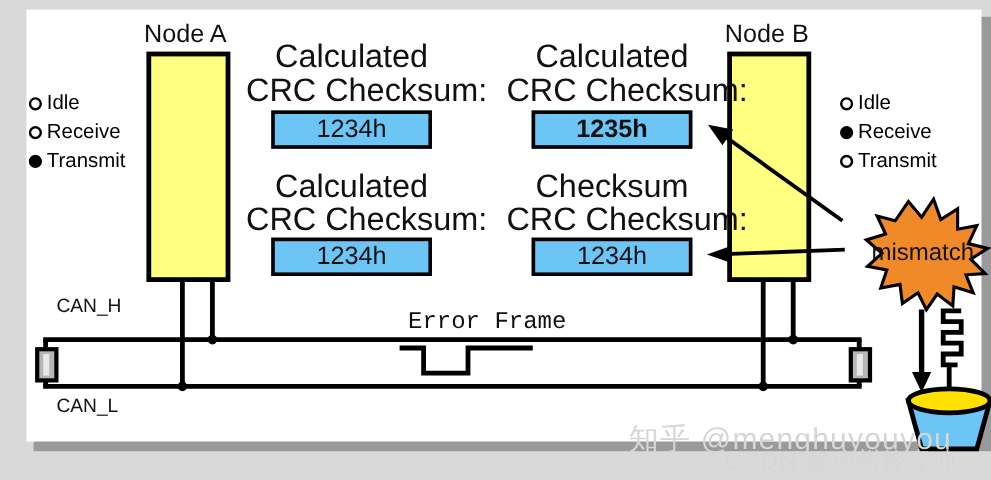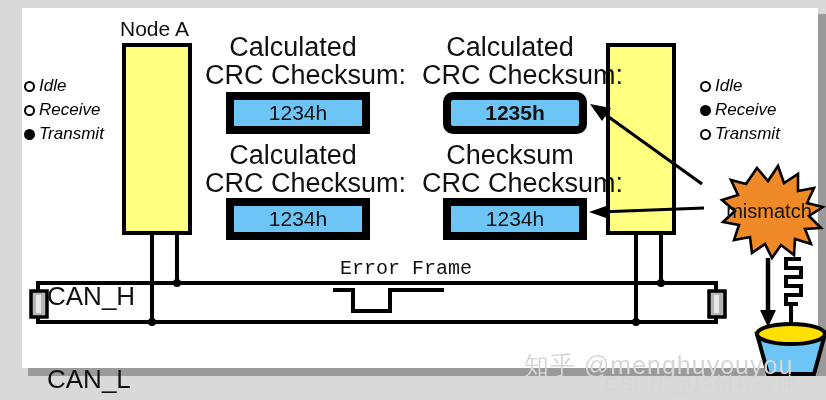--- a/index.html
+++ b/index.html
@@ -30,37 +30,37 @@
     color:#111111;
     font-family:"Liberation Sans", sans-serif;
     white-space:nowrap;
     line-height:1.0;
   }
   .node-title{font-size:21px;}
   .crc-cap{font-size:27px;text-align:center;}
   .crc-val{
     position:absolute;
     background:#6cc5f5;
-    border:8px solid #000000;
+    border:3px solid #000000;
     font-size:21px;
     color:#111;
     text-align:center;
     line-height:26px;
     height:26px;
     box-sizing:content-box;
   }
   .crc-val.bold{font-weight:bold;}
   .legend{position:absolute;font-size:17px;}
-  .legend-row{display:flex;align-items:center;height:24px;font-style:italic;}
+  .legend-row{display:flex;align-items:center;height:24px;}
   .dot{
     width:11px;height:11px;border:2.2px solid #000;border-radius:50%;
     box-sizing:border-box;margin-right:4px;flex:none;
   }
   .dot.filled{background:#000;}
-  .bus-lbl{font-size:26px;margin-top:35px;}
+  .bus-lbl{font-size:16px;}
   .errframe-lbl{font-size:20px;}
   .mismatch-txt{
     position:absolute;
     font-size:20px;color:#111;
     text-align:center;width:120px;
   }
   .wm{
     position:absolute;
     color:#d6d6d6;
     font-family:"Liberation Sans", sans-serif;
@@ -127,20 +127,21 @@
     <polyline points="801,259 786,259 786,268 801,268 801,277 786,277 786,286
                       801,286 801,295 786,295 786,304 798,304" fill="none" stroke="#000" stroke-width="4"></polyline>
     <line x1="791" y1="304" x2="791" y2="330" stroke="#000" stroke-width="4"></line>
     <polygon points="785,325 797,325 791,339" fill="#000"></polygon>
 
     <path d="M 757 334 L 825 334 L 814 374 L 768 374 Z" fill="#6cc5f5" stroke="#000" stroke-width="4"></path>
     <ellipse cx="791" cy="334" rx="34" ry="10" fill="#ffe000" stroke="#000" stroke-width="4"></ellipse>
   </svg>
 
   <div class="lbl node-title" style="left:120px;top:18px;">Node A</div>
+  <div class="lbl node-title" style="left:604px;top:18px;">Node B</div>
 
   <div class="legend" style="left:24px;top:74px;">
     <div class="legend-row">
       <span class="dot"></span>
       <span>Idle</span>
     </div>
     <div class="legend-row">
       <span class="dot"></span>
       <span>Receive</span>
     </div>
@@ -168,21 +169,21 @@
   <div class="lbl crc-cap" style="left:205px;top:34px;width:176px;">Calculated</div>
   <div class="lbl crc-cap" style="left:205px;top:62px;width:176px;">CRC Checksum:</div>
   <div class="crc-val" style="left:226px;top:92px;width:128px;">1234h</div>
 
   <div class="lbl crc-cap" style="left:205px;top:142px;width:176px;">Calculated</div>
   <div class="lbl crc-cap" style="left:205px;top:170px;width:176px;">CRC Checksum:</div>
   <div class="crc-val" style="left:226px;top:198px;width:128px;">1234h</div>
 
   <div class="lbl crc-cap" style="left:422px;top:34px;width:176px;">Calculated</div>
   <div class="lbl crc-cap" style="left:422px;top:62px;width:176px;">CRC Checksum:</div>
-  <div class="crc-val bold" style="left:443px;top:92px;width:128px;border-radius:10px;">1235h</div>
+  <div class="crc-val bold" style="left:443px;top:92px;width:128px;">1235h</div>
 
   <div class="lbl crc-cap" style="left:422px;top:142px;width:176px;">Checksum</div>
   <div class="lbl crc-cap" style="left:422px;top:170px;width:176px;">CRC Checksum:</div>
   <div class="crc-val" style="left:443px;top:198px;width:128px;">1234h</div>
 
   <div class="lbl bus-lbl" style="left:47px;top:248px;">CAN_H</div>
   <div class="lbl bus-lbl" style="left:47px;top:331px;">CAN_L</div>
   <div class="lbl errframe-lbl" style="left:340px;top:259px;font-family:Liberation Mono, monospace;">Error Frame</div>
 
   <div class="mismatch-txt" style="left:709px;top:200px;">mismatch</div>

